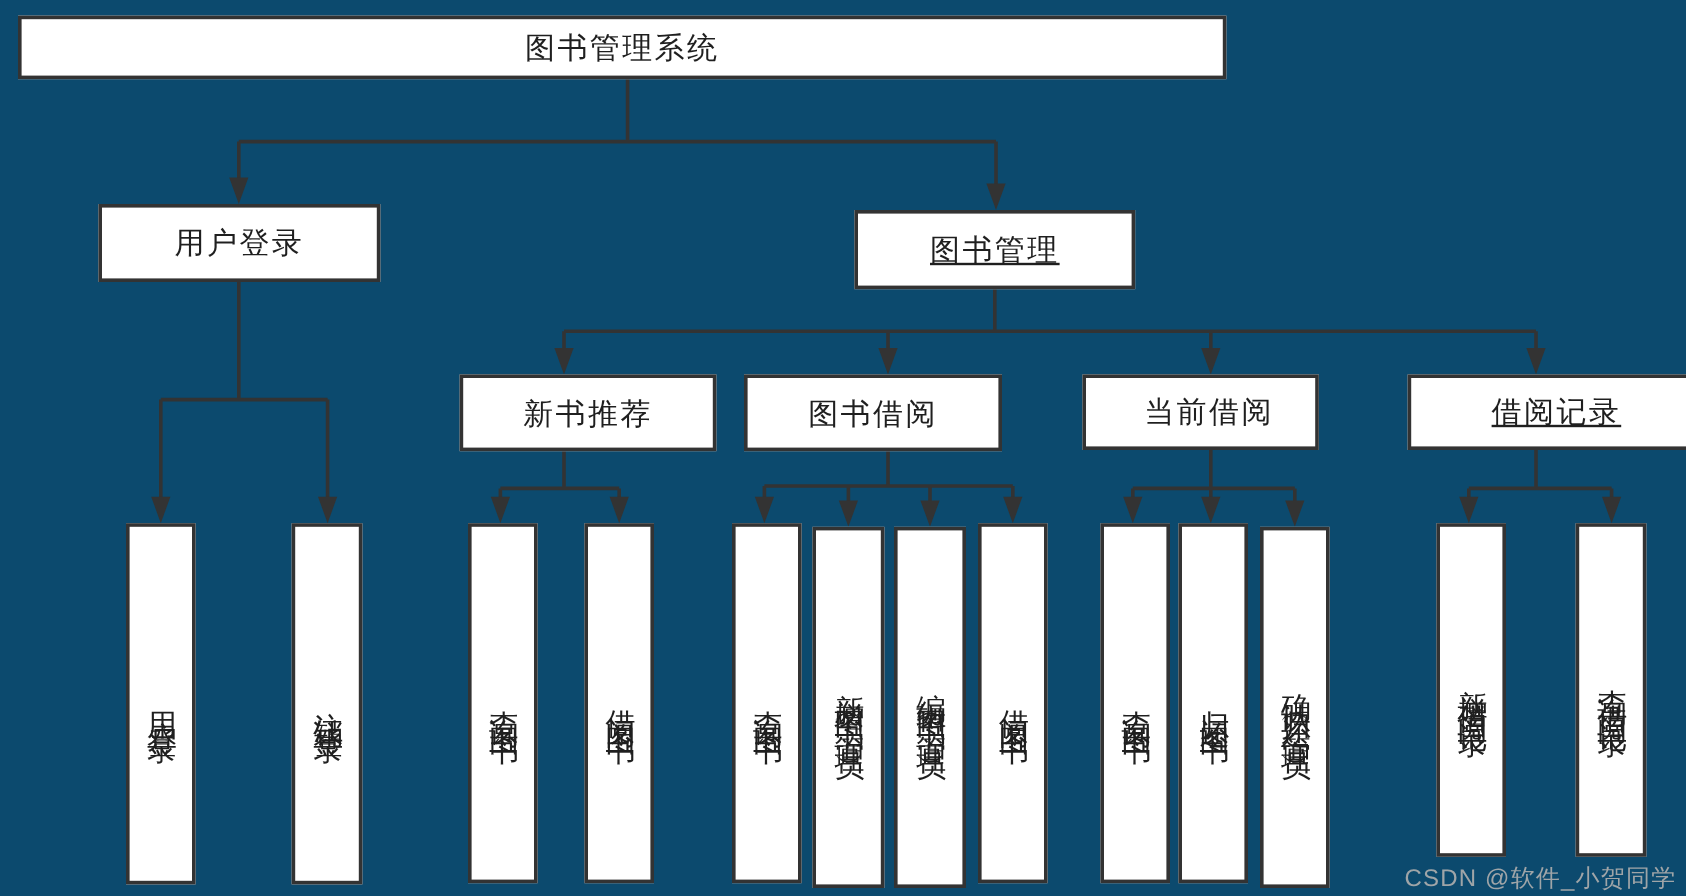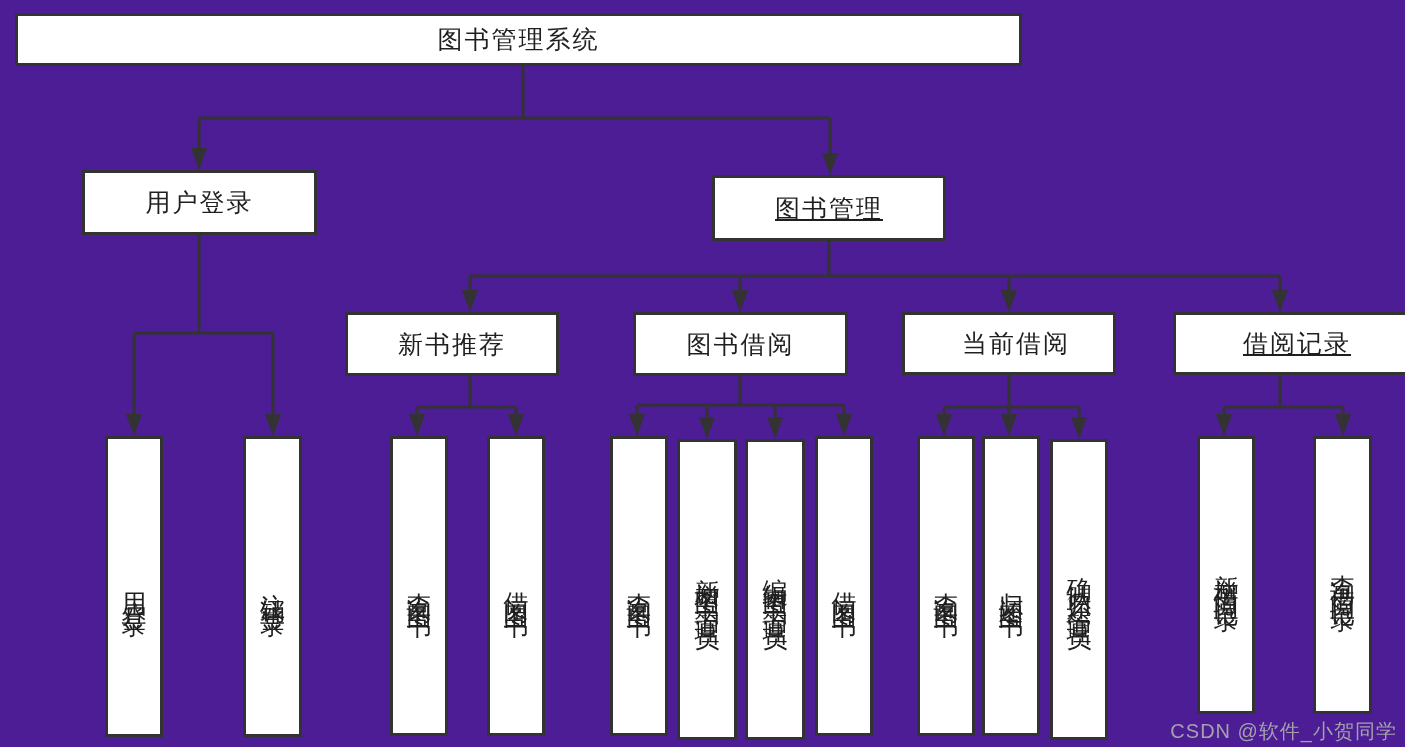--- a/index.html
+++ b/index.html
@@ -1,19 +1,19 @@
 <!DOCTYPE html>
 <html><head>
 <meta charset="utf-8">
 <style>
   html,body{margin:0;padding:0;background:#ffffff;}
   .canvas{
     position:relative;
     width:1405px;height:747px;
-    background:#4c1d95;
+    background:#0c4a6e;
     font-family:"Liberation Sans","DejaVu Sans",sans-serif;
     overflow:hidden;
   }
   .canvas svg{position:absolute;left:0;top:0;}
   .box{
     position:absolute;
     box-sizing:border-box;
     border:3px solid #333333;
     background:#ffffff;
     display:flex;
@@ -83,23 +83,23 @@
       <polygon points="1224,436 1216,414 1232,414"></polygon>
       <polygon points="1343,436 1335,414 1351,414"></polygon>
     </g>
   </svg>
 
   <div class="box" style="left:15px;top:13px;width:1007px;height:53px;">图书管理系统</div>
 
   <div class="box" style="left:82px;top:170px;width:235px;height:65px;">用户登录</div>
   <div class="box" style="left:712px;top:175px;width:234px;height:66px;text-decoration:underline;">图书管理</div>
 
-  <div class="box" style="left:345px;top:312px;width:214px;height:64px;">新书推荐</div>
-  <div class="box" style="left:633px;top:312px;width:215px;height:64px;">图书借阅</div>
-  <div class="box" style="left:902px;top:312px;width:214px;height:63px;padding-left:14px;">当前借阅</div>
+  <div class="box" style="left:383px;top:312px;width:214px;height:64px;">新书推荐</div>
+  <div class="box" style="left:620px;top:312px;width:215px;height:64px;">图书借阅</div>
+  <div class="box" style="left:902px;top:312px;width:197px;height:63px;padding-left:14px;">当前借阅</div>
   <div class="box" style="left:1173px;top:312px;width:248px;height:63px;text-decoration:underline;">借阅记录</div>
 
   <div class="box vbox" style="left:105px;top:436px;width:58px;height:301px;">用户登录</div>
   <div class="box vbox" style="left:243px;top:436px;width:59px;height:301px;">注销登录</div>
 
   <div class="box vbox" style="left:390px;top:436px;width:58px;height:300px;">查询图书</div>
   <div class="box vbox" style="left:487px;top:436px;width:58px;height:300px;">借阅图书</div>
 
   <div class="box vbox" style="left:610px;top:436px;width:58px;height:300px;">查询图书</div>
   <div class="box vbox" style="left:677px;top:439px;width:60px;height:301px;">新增图书（管理员）</div>

